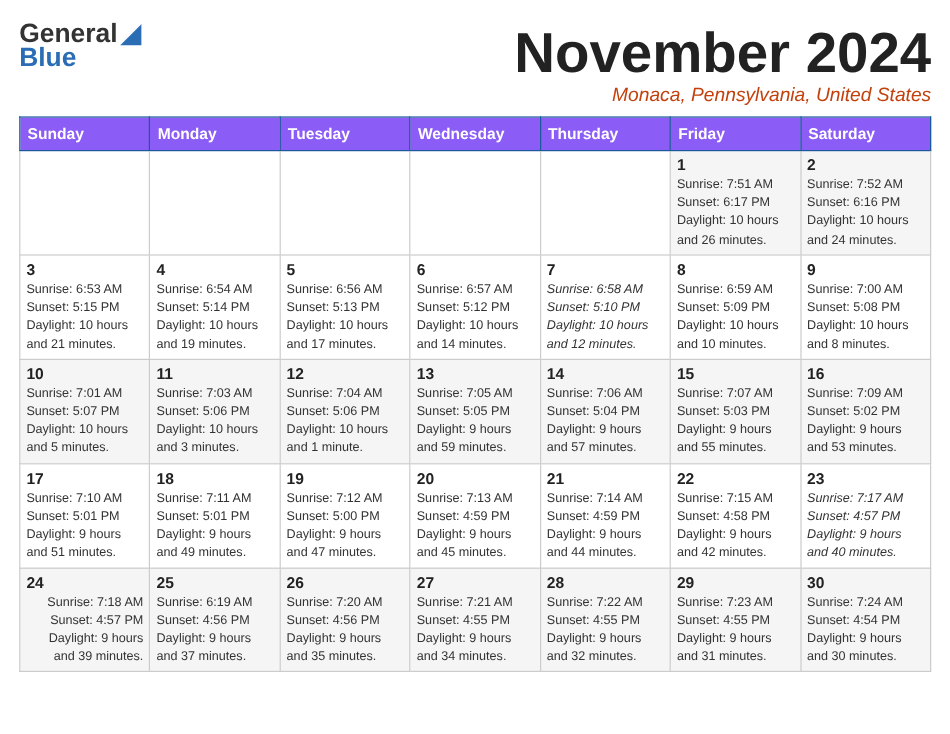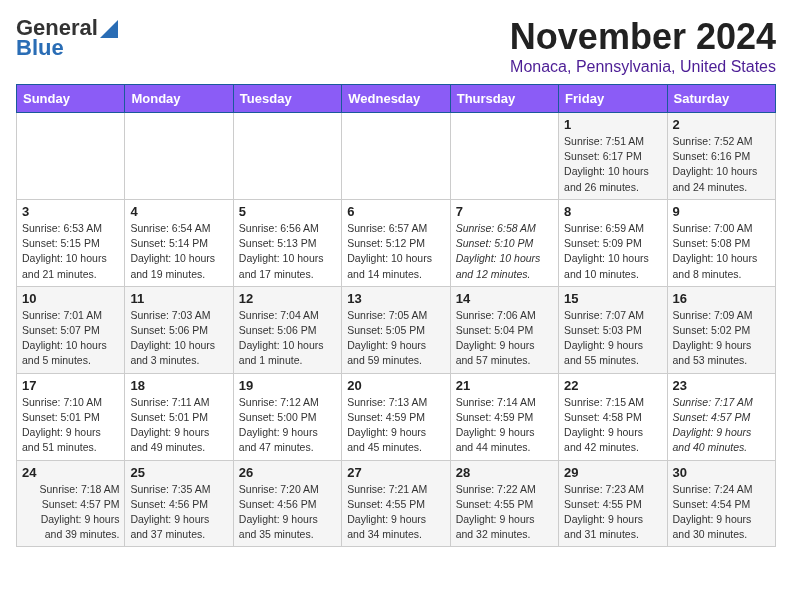--- a/index.html
+++ b/index.html
@@ -26,27 +26,28 @@
       font-size: 22px;
       font-weight: bold;
       line-height: 1.1;
     }
     .logo-text .general { color: #333; }
     .logo-text .blue { color: #2a6db5; }
     .title-area {
       text-align: right;
     }
     .month-title {
-      font-size: 36px;
+      font-size: 47px;
       font-weight: bold;
       color: #222;
     }
     .location-title {
       font-size: 16px;
-      color: #4c1d95;
+      color: #c2410c;
+      font-style: italic;
     }
     table {
       width: 100%;
       border-collapse: collapse;
       table-layout: fixed;
     }
     thead th {
       background-color: #8b5cf6;
       color: #fff;
       text-align: left;
@@ -269,21 +270,21 @@
       </tr>
       <tr>
         <td>
           <span class="day-num">24</span>
           <div class="day-info" style="white-space: pre-line; text-align: right;">Sunrise: 7:18 AM
 Sunset: 4:57 PM
 Daylight: 9 hours and 39 minutes.</div>
         </td>
         <td>
           <span class="day-num">25</span>
-          <div class="day-info" style="white-space: pre-line;">Sunrise: 7:35 AM
+          <div class="day-info" style="white-space: pre-line;">Sunrise: 6:19 AM
 Sunset: 4:56 PM
 Daylight: 9 hours and 37 minutes.</div>
         </td>
         <td>
           <span class="day-num">26</span>
           <div class="day-info" style="white-space: pre-line;">Sunrise: 7:20 AM
 Sunset: 4:56 PM
 Daylight: 9 hours and 35 minutes.</div>
         </td>
         <td>

